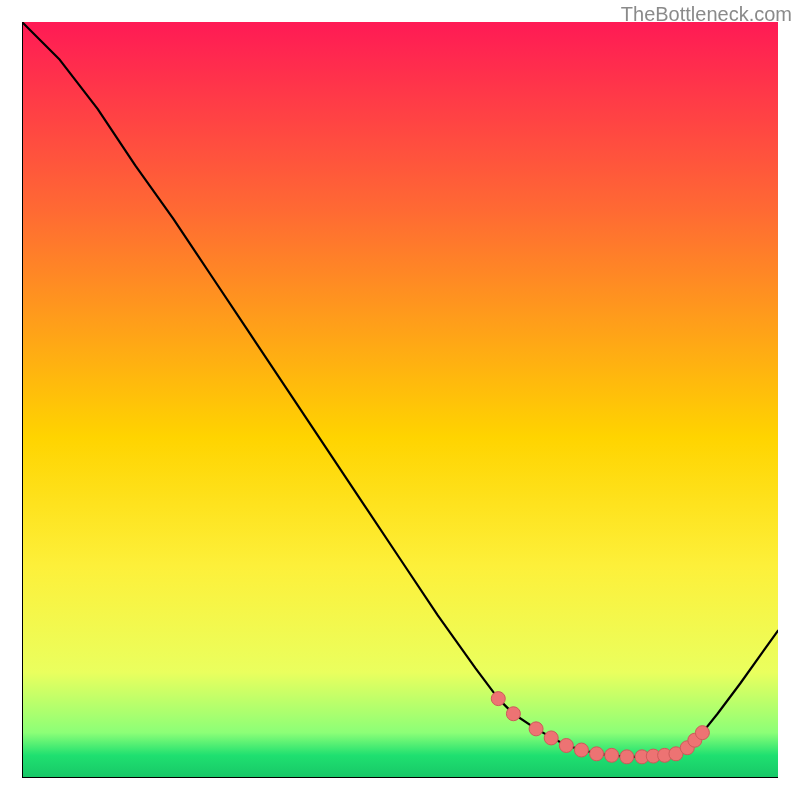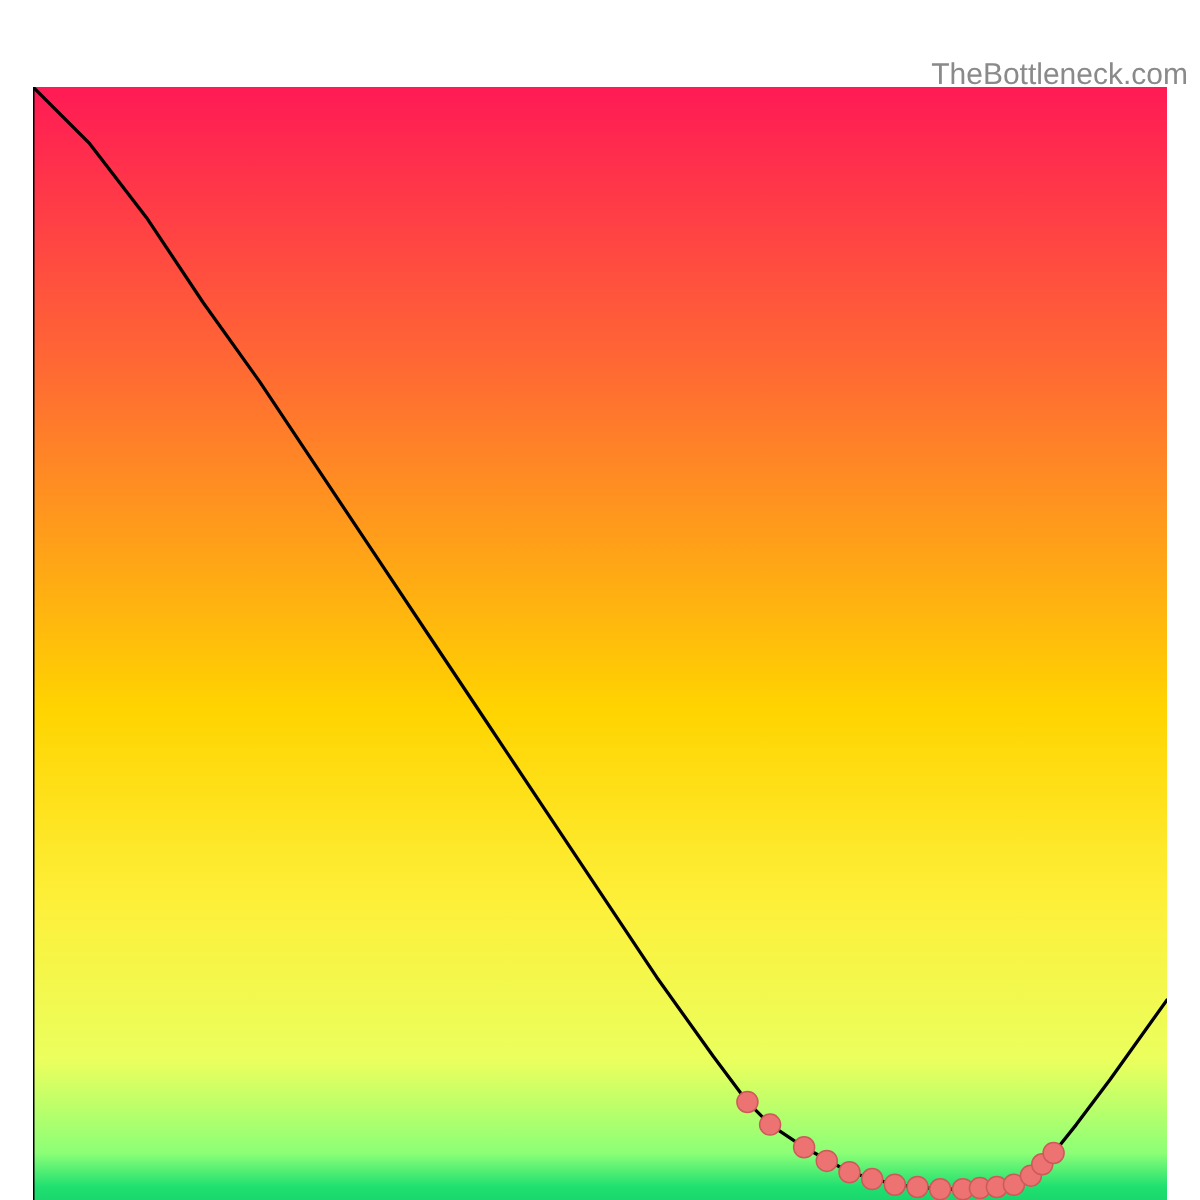--- a/index.html
+++ b/index.html
@@ -8,21 +8,20 @@
     width: 800px;
     height: 800px;
     background: #ffffff;
     font-family: Arial, Helvetica, sans-serif;
     overflow: hidden;
   }
   .chart-wrap {
     position: relative;
     width: 800px;
     height: 656px;
-    margin-top: 36px;
   }
   .plot-area {
     position: absolute;
     left: 22px;
     top: 22px;
     width: 756px;
     height: 756px;
     box-sizing: border-box;
     overflow: hidden;
   }

